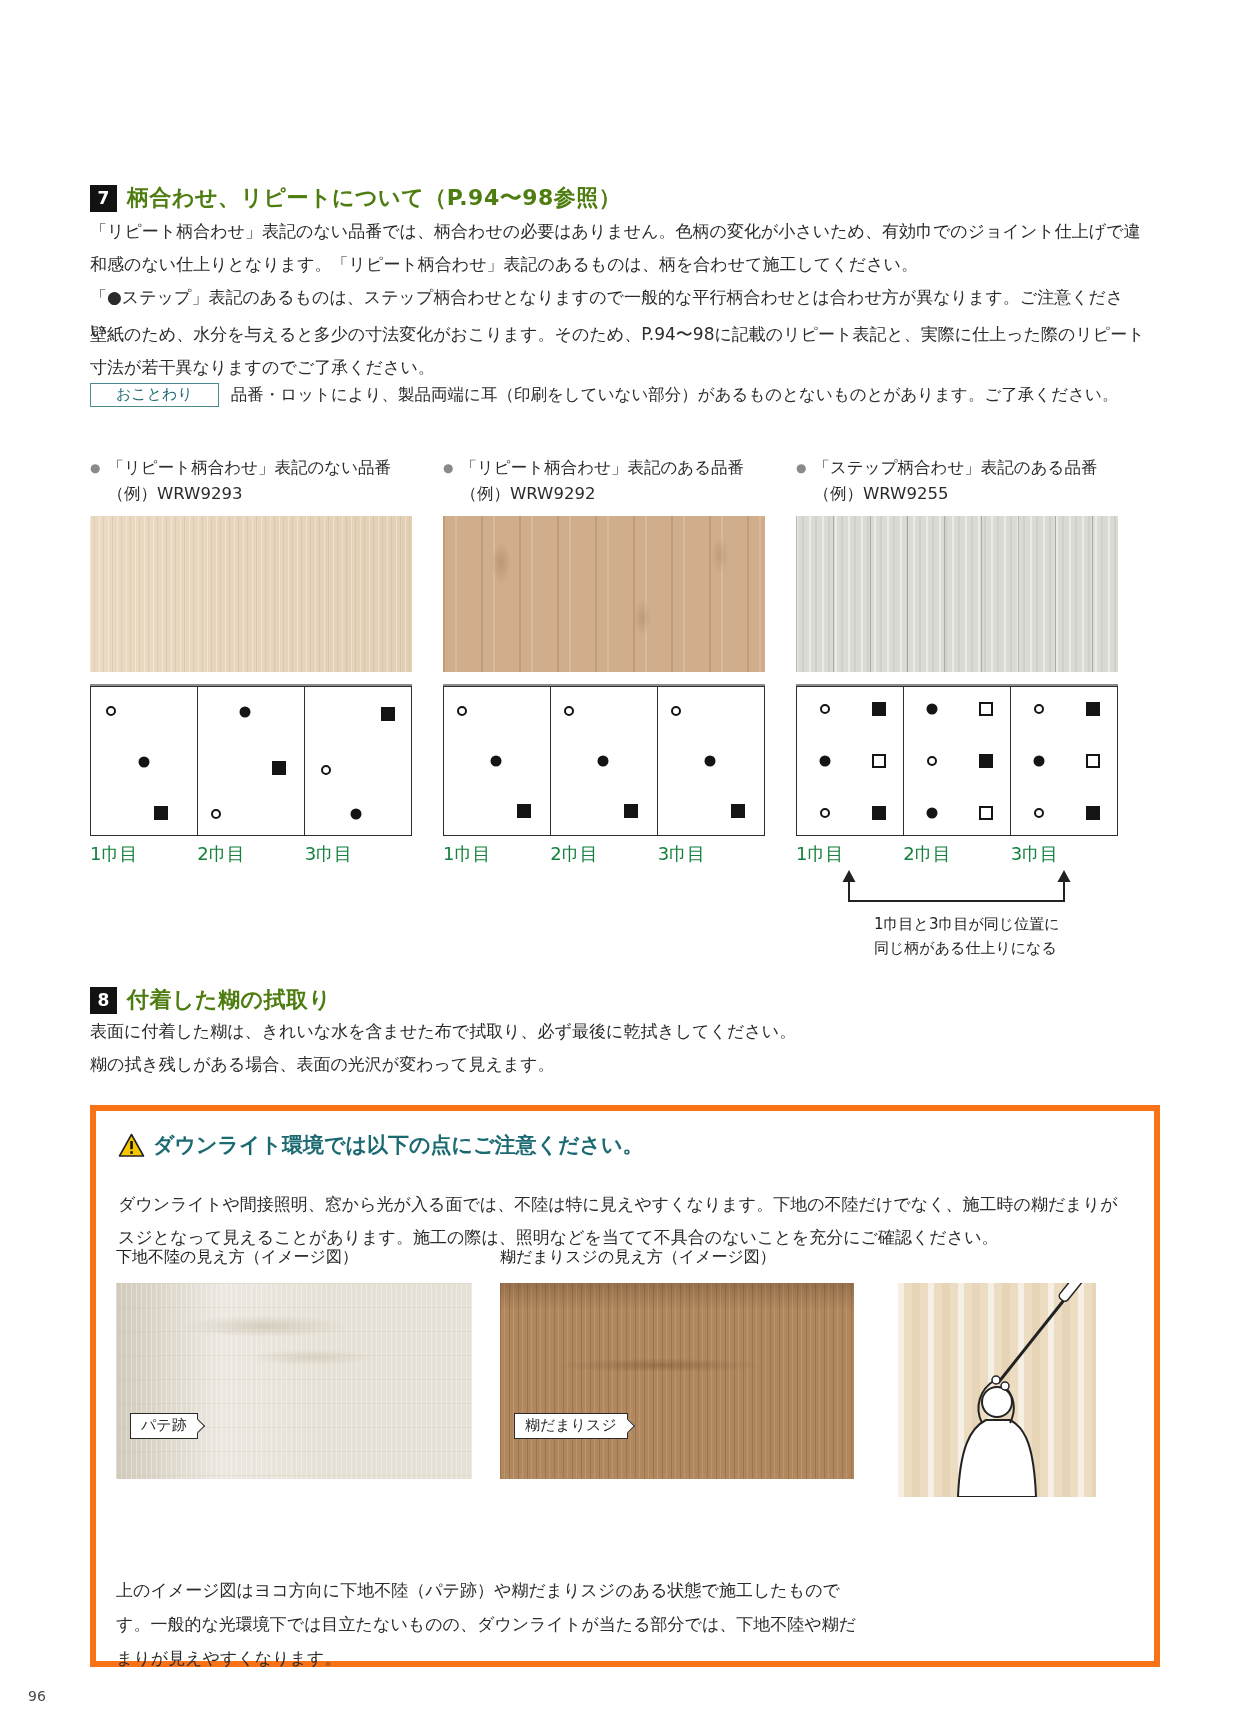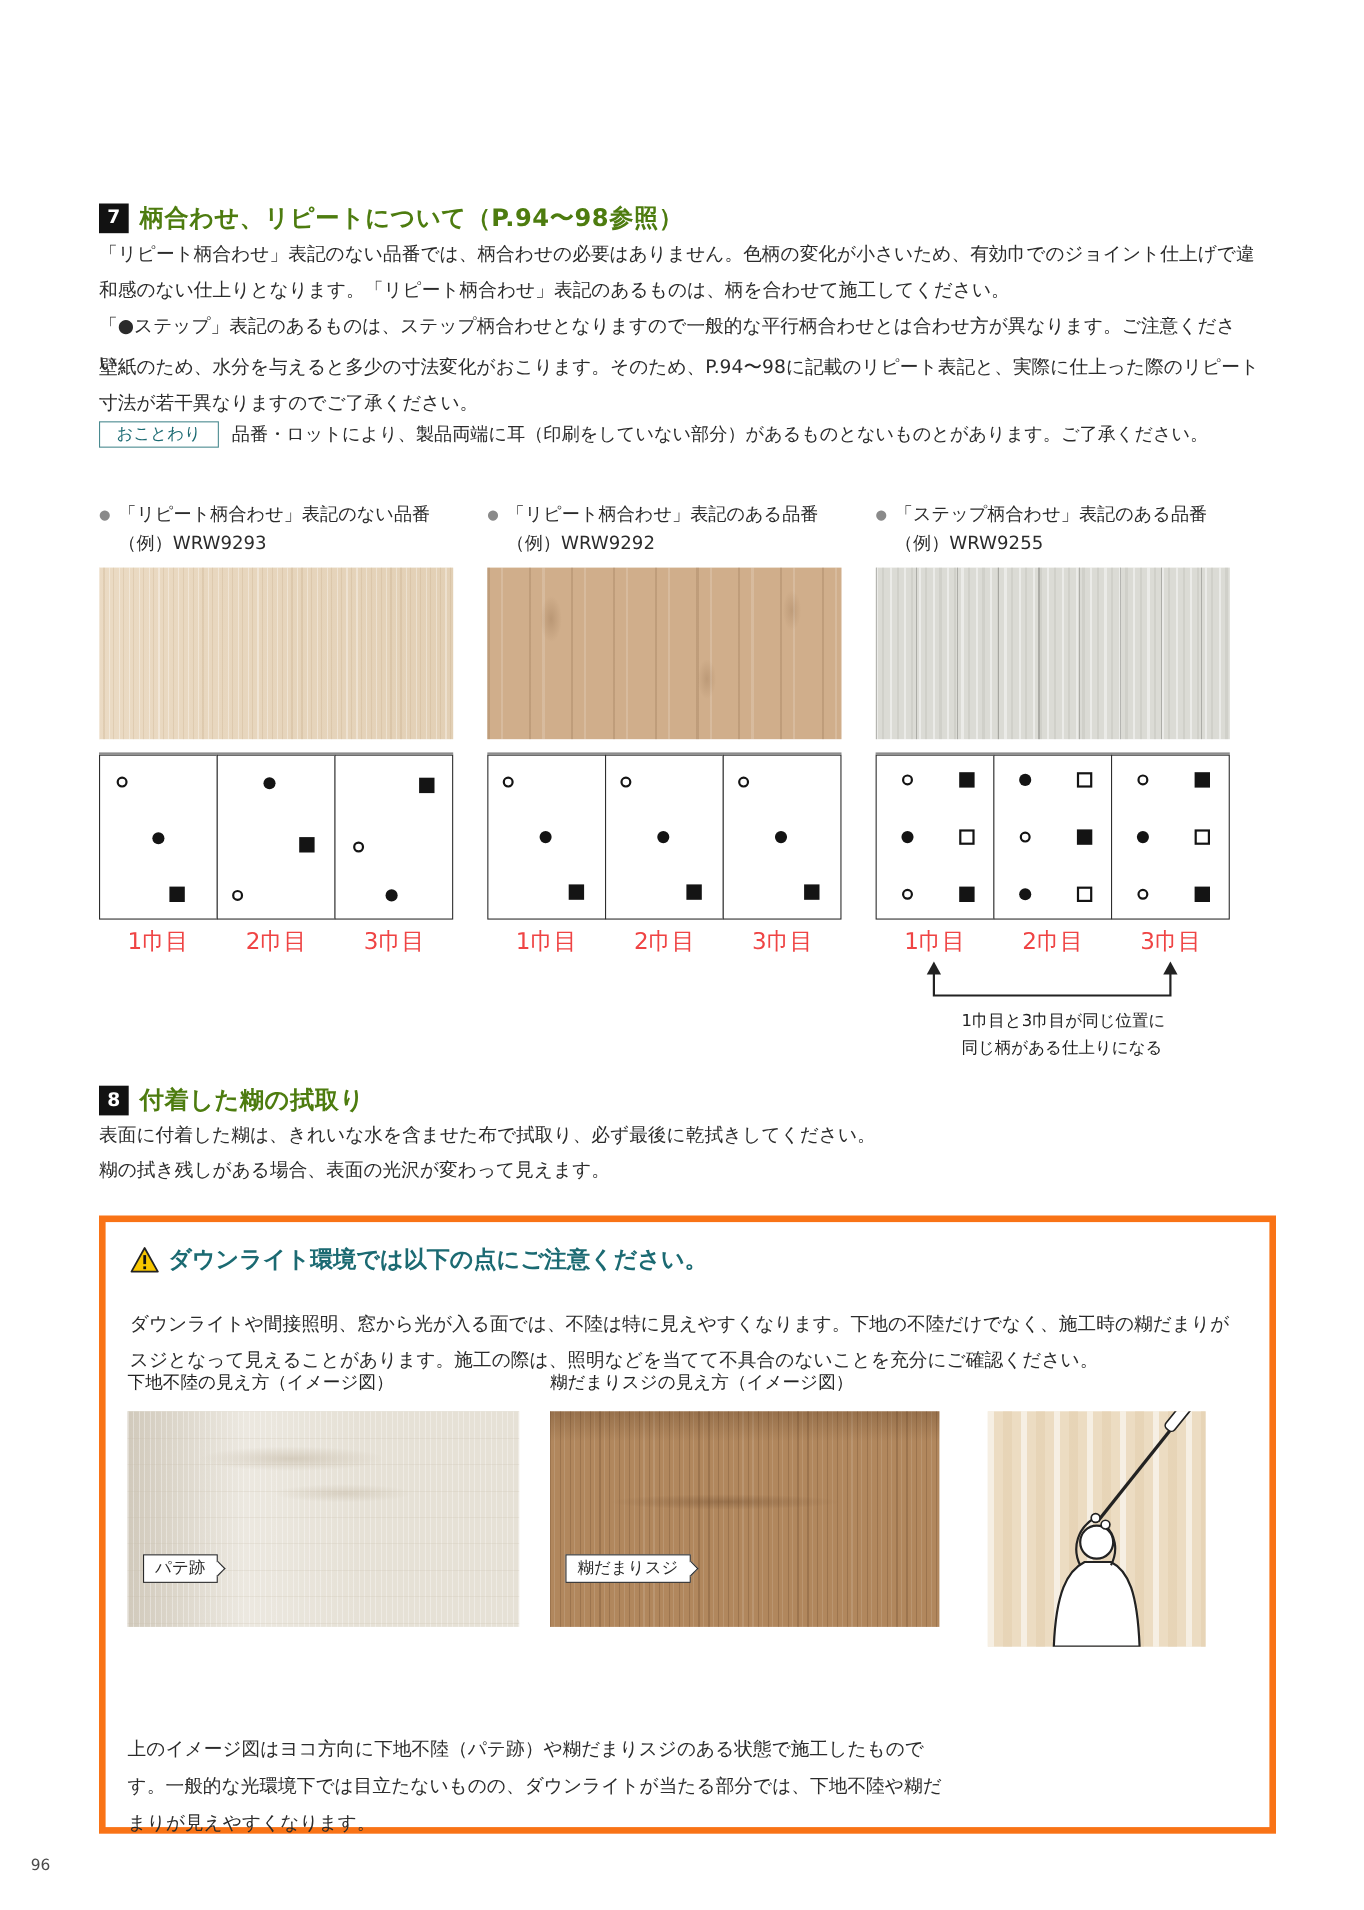--- a/index.html
+++ b/index.html
@@ -16,21 +16,21 @@
     display:inline-block;width:27px;height:27px;background:#121212;color:#fff;
     font-size:17px;font-weight:bold;text-align:center;line-height:27px;flex:0 0 auto;
   }
   .sec-title{color:#4d7c0f;font-size:22px;font-weight:bold;letter-spacing:.5px;}
 
   .bodytext{font-size:17px;line-height:33px;margin:0;}
 
   
   .note-row{display:flex;align-items:center;gap:12px;}
   .note-label{
-    color:#1b6a72;border:1px solid #4a8a90;font-size:15px;padding:1px 15px 2px;
+    color:#1b6a72;border:1px solid #4a8a90;font-size:15px;padding:1px 25px 2px;
     white-space:nowrap;flex:0 0 auto;
   }
   .note-text{font-size:16.5px;}
 
   
   .cols{display:flex;gap:31px;}
   .col{width:322px;flex:0 0 aupx;flex-basis:322px;}
   .colhead{display:flex;gap:7px;font-size:16.5px;line-height:26px;}
   .colbullet{color:#8a8a8a;font-size:12px;line-height:26px;flex:0 0 auto;}
   .swatch{margin-top:9px;height:156px;}
@@ -58,21 +58,21 @@
   
   .diagram{display:flex;height:150px;margin-top:12px;border-top:2px solid #8c8c8c;}
   .dpanel{flex:1;position:relative;background:#fff;border:1px solid #2e2e2e;margin-left:-1px;}
   .dpanel:first-child{margin-left:0;}
   .mk{position:absolute;transform:translate(-50%,-50%);box-sizing:border-box;}
   .mk.co{width:10px;height:10px;border:2px solid #141414;border-radius:50%;background:#fff;}
   .mk.cf{width:11px;height:11px;background:#141414;border-radius:50%;}
   .mk.sf{width:14px;height:14px;background:#141414;}
   .mk.so{width:14px;height:14px;border:2px solid #141414;background:#fff;}
   .dlabels{display:flex;margin-top:6px;}
-  .dlabels span{flex:1;text-align:center;font-size:21px;color:#ef4444;}
+  .dlabels span{flex:1;font-size:18px;color:#15803d;}
 
   .stepnote-text{font-size:15px;line-height:24px;margin-left:78px;color:#222;}
 
   
   .warnbox{position:absolute;left:90px;top:1105px;width:1058px;height:550px;border:6px solid #f97316;}
   .warn-title{position:absolute;left:22px;top:20px;display:flex;align-items:center;gap:8px;}
   .warn-title span{color:#1b6a72;font-size:21px;font-weight:bold;}
   .warn-body{position:absolute;left:22px;top:60px;width:1012px;font-size:17px;line-height:33px;}
   .imgcap{position:absolute;top:136px;font-size:16px;color:#222;}
   .wimg{position:absolute;top:172px;height:196px;}

